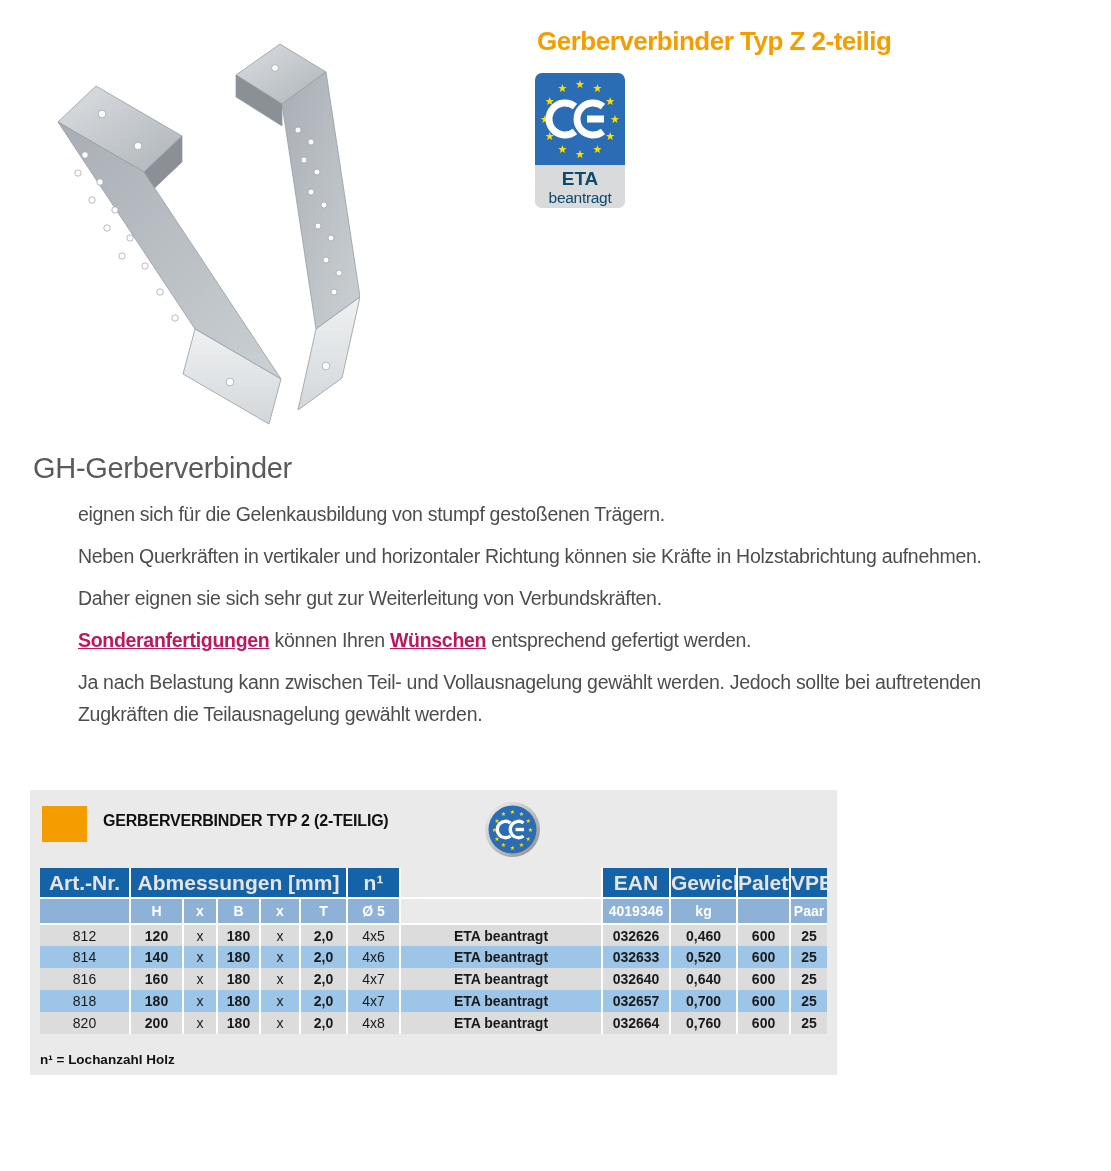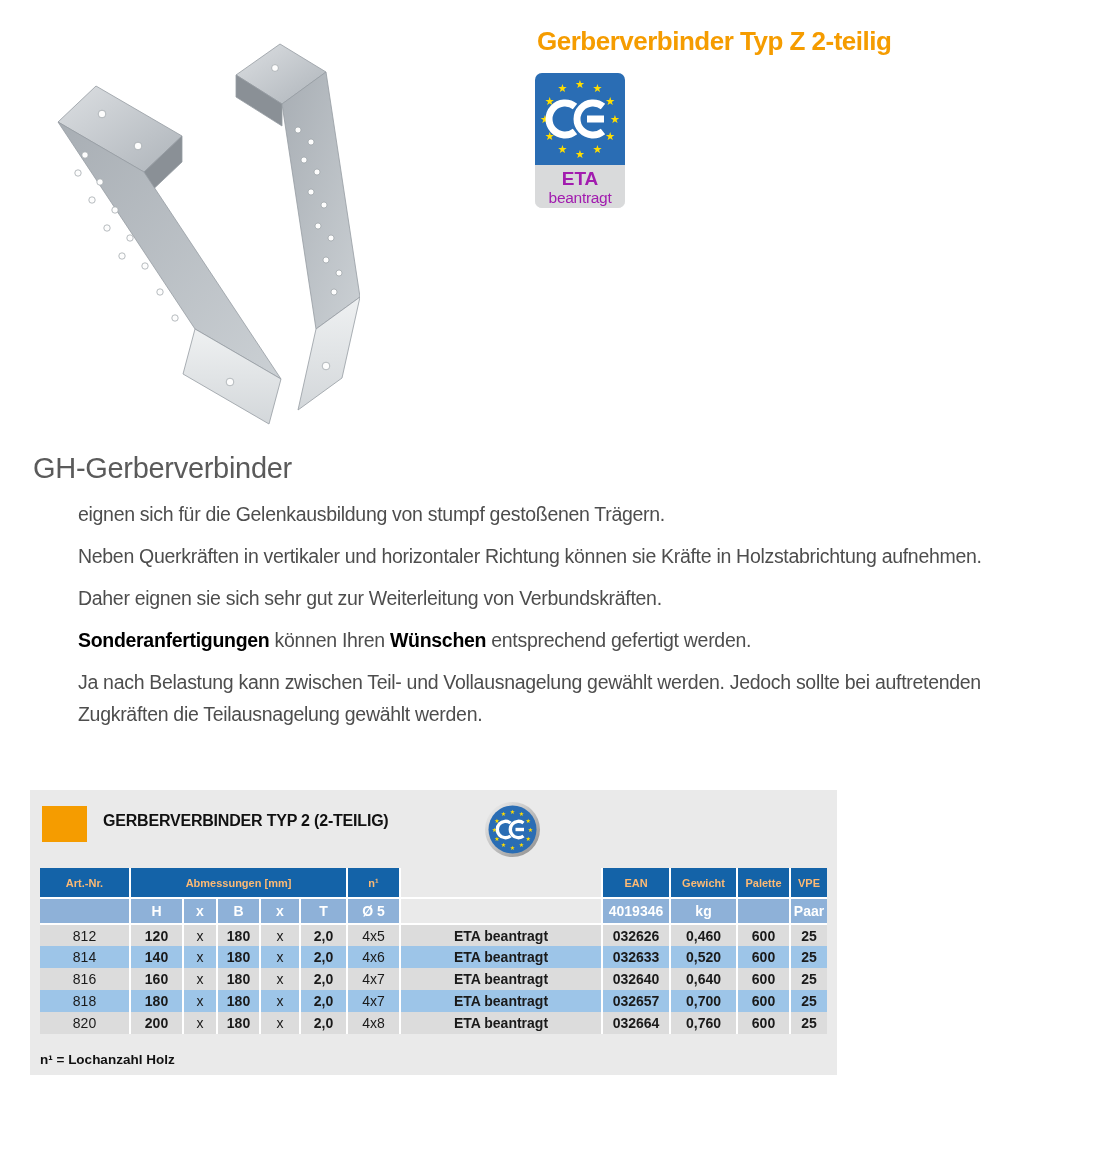--- a/index.html
+++ b/index.html
@@ -8,57 +8,57 @@
 
   
   .product-image{position:absolute;left:30px;top:30px;width:330px;height:400px;}
   .top-title{position:absolute;left:537px;top:26px;font-size:26px;font-weight:bold;
              color:#f59c00;letter-spacing:-0.5px;white-space:nowrap;}
 
   .ce-eta-badge{position:absolute;left:535px;top:73px;width:90px;height:135px;
                 border-radius:7px;overflow:hidden;box-shadow:0 0 0 1px #e3e3e3 inset;}
   .ce-eta-badge .blue{position:absolute;left:0;top:0;width:90px;height:92px;background:#2a6db4;}
   .ce-eta-badge .grey{position:absolute;left:0;top:92px;width:90px;height:43px;background:#d9dadb;
-                      text-align:center;color:#a21caf;}
+                      text-align:center;color:#0c4a6e;}
   .ce-eta-badge .grey .l1{font-size:19px;font-weight:bold;margin-top:3px;letter-spacing:0;}
   .ce-eta-badge .grey .l2{font-size:15.5px;margin-top:-1px;letter-spacing:-0.3px;}
 
   .mig{position:absolute;left:757px;top:100px;width:185px;color:#161616;}
   .mig .made-in{font-size:21px;text-align:right;letter-spacing:0.5px;line-height:22px;}
   .mig .germany{font-size:41px;font-weight:bold;letter-spacing:-1.5px;line-height:40px;
                 text-align:right;white-space:nowrap;}
   .mig .bar{display:flex;height:7px;margin-top:2px;}
   .mig .bar .b1{flex:0 0 38%;}
   .mig .bar .b2{flex:0 0 28%;}
   .mig .bar .b3{flex:1;}
 
   
   .intro-heading{position:absolute;left:33px;top:452px;font-size:29px;color:#5a5a5a;
                  letter-spacing:-0.3px;font-weight:normal;margin:0;}
   .intro{position:absolute;left:33px;top:498px;width:1066px;font-size:19.5px;
          letter-spacing:-0.3px;color:#4d4d4d;}
   .intro .para{margin:0 0 10px 0;}
   .intro .line{line-height:32px;white-space:nowrap;margin-left:45px;}
   .intro .para:nth-child(5) .line{white-space:normal;}
-  .intro b{color:#000000;}
+  .intro b{color:#be185d;text-decoration:underline;}
 
   
   .panel{position:absolute;left:30px;top:790px;width:807px;height:285px;background:#eaeaea;}
   .orange-marker{position:absolute;left:12px;top:16px;width:45px;height:36px;background:#f59c00;}
   .panel-title{position:absolute;left:73px;top:22px;font-size:16px;font-weight:bold;
                color:#111;letter-spacing:-0.2px;white-space:nowrap;}
   .ce-round-badge{position:absolute;left:454px;top:11px;width:57px;height:57px;}
 
   table.spec{position:absolute;left:10px;top:78px;width:787px;border-collapse:collapse;
              table-layout:fixed;font-size:14px;color:#1a1a1a;}
   table.spec td,table.spec th{padding:0;text-align:center;vertical-align:middle;
              border-right:2px solid #fff;overflow:hidden;}
   table.spec td:last-child,table.spec th:last-child{border-right:none;}
   tr.h1{height:30px;}
-  tr.h1 th{background:#1463a8;color:#fdba74;font-size:11px;border-bottom:2px solid #fff;}
+  tr.h1 th{background:#1463a8;color:#e5e5e5;font-size:21px;border-bottom:2px solid #fff;}
   tr.h2{height:26px;}
   tr.h2 th{background:#8eb1d8;color:#fff;font-size:14px;border-bottom:2px solid #fff;}
   tr.h1 th.gap,tr.h2 th.gap{background:#eaeaea;}
   tbody tr{height:22px;}
   tbody tr.even td{background:#dcdcdc;}
   tbody tr.odd td{background:#9dc5e8;}
   tbody td.bold{font-weight:bold;}
   .footnote{position:absolute;left:10px;top:262px;font-size:13.5px;font-weight:bold;color:#111;}
 </style>
 </head>

